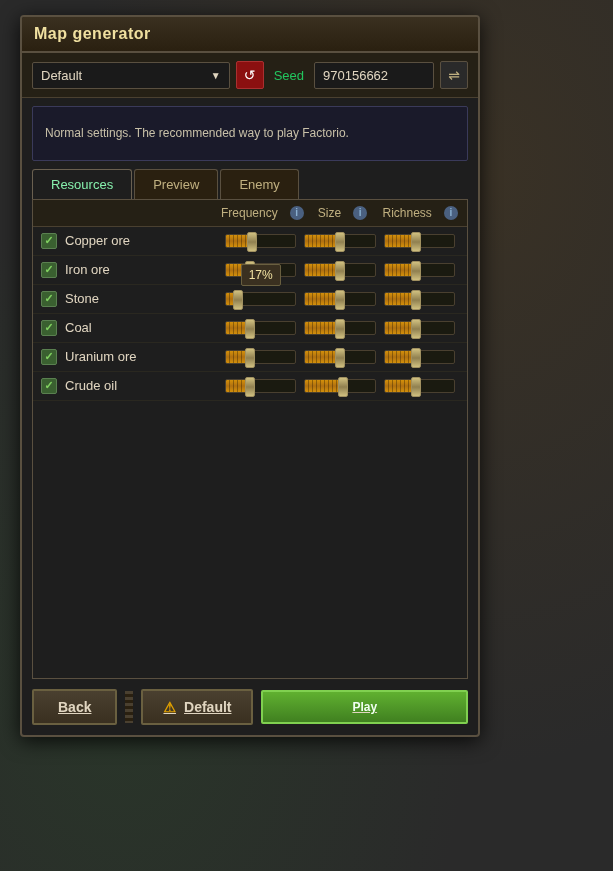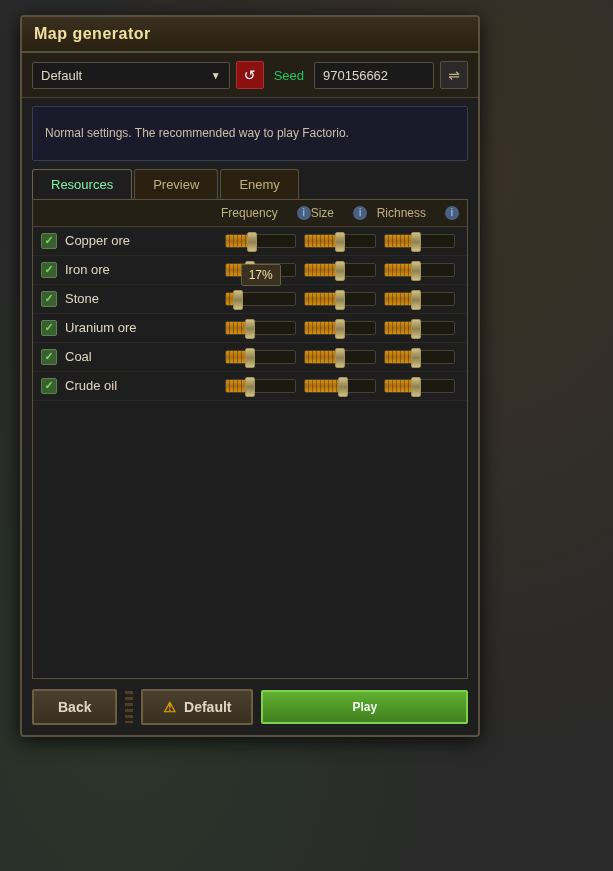--- a/index.html
+++ b/index.html
@@ -169,22 +169,22 @@
       border-bottom: 1px solid #4a4030;
       padding: 6px 8px;
     }
 
     .col-header {
       text-align: center;
       color: #c0b080;
       font-size: 12px;
       display: flex;
       align-items: center;
-      justify-content: flex-start;
-      gap: 19px;
+      justify-content: center;
+      gap: 12px;
     }
 
     .info-icon {
       width: 14px;
       height: 14px;
       background: #4a6080;
       border-radius: 50%;
       display: inline-flex;
       align-items: center;
       justify-content: center;
@@ -326,20 +326,21 @@
       cursor: pointer;
       color: #c0b080;
       font-size: 12px;
     }
 
     .footer-btns {
       display: flex;
       gap: 8px;
       padding: 10px;
       align-items: center;
+      text-decoration: underline;
     }
 
     .btn-back {
       padding: 8px 24px;
       background: linear-gradient(180deg, #4a4030 0%, #3a3020 100%);
       border: 2px solid #6a6040;
       color: #e0d5c0;
       font-size: 14px;
       cursor: pointer;
       border-radius: 2px;
@@ -517,49 +518,49 @@
         </div>
       </div>
       <div class="slider-container">
         <div class="slider-track">
           <div class="slider-fill" style="width:45%"></div>
           <div class="slider-handle" style="left:45%"></div>
         </div>
       </div>
     </div>
 
+    <div class="resource-row" id="row-coal">
+      <div class="resource-label">
+        <div class="checkbox"></div>
+        <span>Coal</span>
+      </div>
+      <div class="slider-container">
+        <div class="slider-track">
+          <div class="slider-fill" style="width:35%"></div>
+          <div class="slider-handle" style="left:35%"></div>
+        </div>
+      </div>
+      <div class="slider-container">
+        <div class="slider-track">
+          <div class="slider-fill" style="width:50%"></div>
+          <div class="slider-handle" style="left:50%"></div>
+        </div>
+      </div>
+      <div class="slider-container">
+        <div class="slider-track">
+          <div class="slider-fill" style="width:45%"></div>
+          <div class="slider-handle" style="left:45%"></div>
+        </div>
+      </div>
+    </div>
+
     <div class="resource-row" id="row-uranium">
       <div class="resource-label">
         <div class="checkbox"></div>
         <span>Uranium ore</span>
-      </div>
-      <div class="slider-container">
-        <div class="slider-track">
-          <div class="slider-fill" style="width:35%"></div>
-          <div class="slider-handle" style="left:35%"></div>
-        </div>
-      </div>
-      <div class="slider-container">
-        <div class="slider-track">
-          <div class="slider-fill" style="width:50%"></div>
-          <div class="slider-handle" style="left:50%"></div>
-        </div>
-      </div>
-      <div class="slider-container">
-        <div class="slider-track">
-          <div class="slider-fill" style="width:45%"></div>
-          <div class="slider-handle" style="left:45%"></div>
-        </div>
-      </div>
-    </div>
-
-    <div class="resource-row" id="row-coal">
-      <div class="resource-label">
-        <div class="checkbox"></div>
-        <span>Coal</span>
       </div>
       <div class="slider-container">
         <div class="slider-track">
           <div class="slider-fill" style="width:35%"></div>
           <div class="slider-handle" style="left:35%"></div>
         </div>
       </div>
       <div class="slider-container">
         <div class="slider-track">
           <div class="slider-fill" style="width:50%"></div>

